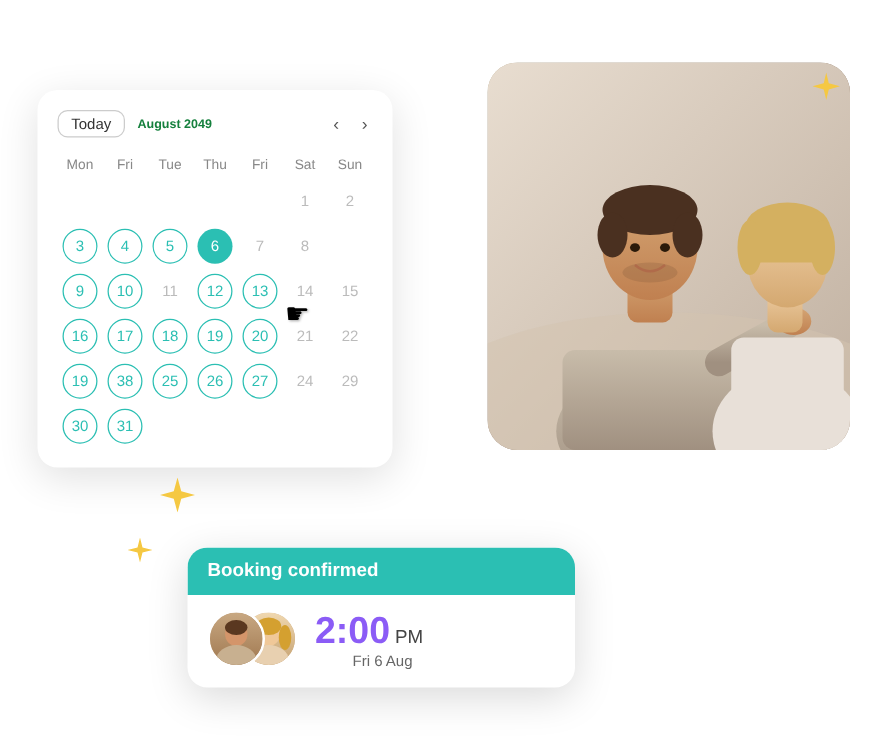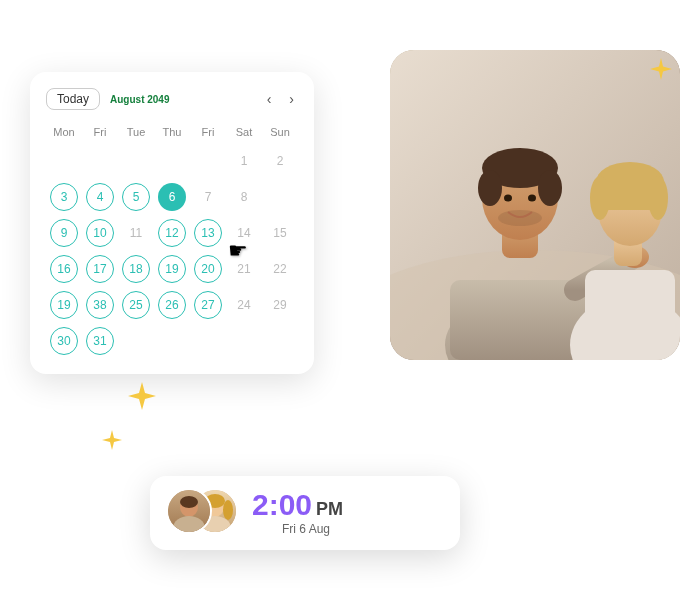--- a/index.html
+++ b/index.html
@@ -213,22 +213,22 @@
       align-items: baseline;
       gap: 4px;
     }
     .time-big {
       font-size: 30px;
       font-weight: 700;
       color: #8b5cf6;
       line-height: 1;
     }
     .time-ampm {
-      font-size: 18px;
-      font-weight: 700;
+      font-size: 15px;
+      font-weight: 400;
       color: #444;
     }
     .time-date {
       font-size: 12px;
       color: #666;
       margin-top: 2px;
       margin-left: 30px;
     }
 
     
@@ -476,20 +476,23 @@
       <path d="M14 0 L17 11 L28 14 L17 17 L14 28 L11 17 L0 14 L11 11 Z" fill="#f5c842"></path>
     </svg>
   </div>
   <div class="diamond diamond-3">
     <svg width="22" height="22" viewBox="0 0 22 22">
       <path d="M11 0 L13 8.5 L22 11 L13 13.5 L11 22 L9 13.5 L0 11 L9 8.5 Z" fill="#f5c842"></path>
     </svg>
   </div>
 
   <div class="booking-card">
+    <div class="booking-header">
+      <span class="booking-header-text">Booking confirmed</span>
+    </div>
     <div class="booking-body">
       <div class="avatars">
         <div class="avatar avatar-1">
           <svg width="42" height="42" viewBox="0 0 42 42">
             <defs>
               <linearGradient id="av1bg" x1="0%" y1="0%" x2="0%" y2="100%">
                 <stop offset="0%" style="stop-color:#c8a882"></stop>
                 <stop offset="100%" style="stop-color:#a07850"></stop>
               </linearGradient>
               <clipPath id="clip1">

